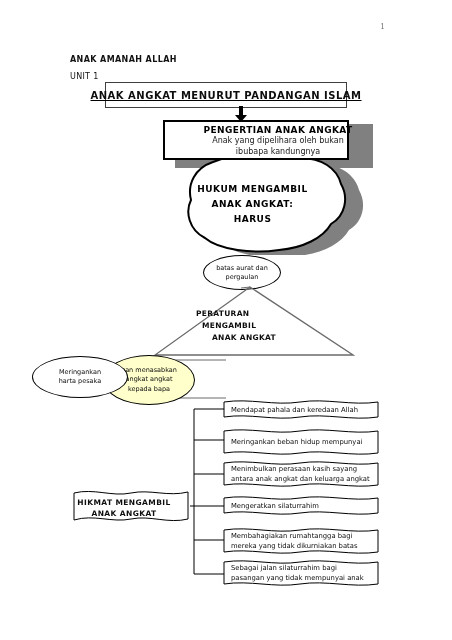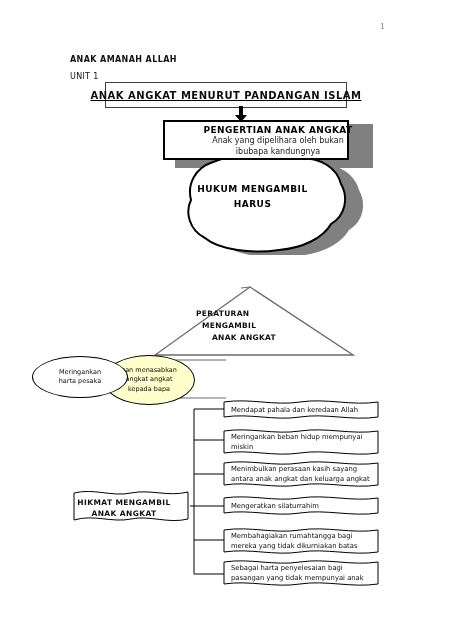--- a/index.html
+++ b/index.html
@@ -286,23 +286,28 @@
   </svg>
 
   <div class="abs pengertian-box">
     <div class="pengertian-title">PENGERTIAN ANAK ANGKAT</div>
     <div class="pengertian-line">Anak yang dipelihara oleh bukan</div>
     <div class="pengertian-line">ibubapa kandungnya</div>
   </div>
 
   <div class="abs cloud-text">
     <div>HUKUM MENGAMBIL</div>
+    <div>ANAK ANGKAT:</div>
     <div>HARUS</div>
   </div>
 
+  <div class="abs ellipse-batas">
+    <div>batas aurat dan</div>
+    <div>pergaulan</div>
+  </div>
 
   <svg class="abs tri-wrap" viewBox="0 0 205 78">
     <polygon points="100,2 203,70 5,70" fill="none" stroke="#6b6b6b" stroke-width="1.3"></polygon>
   </svg>
   <div class="abs tri-text">
     <div class="l1">PERATURAN</div>
     <div class="l2">MENGAMBIL</div>
     <div class="l3">ANAK ANGKAT</div>
   </div>
 
@@ -360,21 +365,20 @@
         <div class="benefit-text">
           <div>Mendapat pahala dan keredaan Allah</div>
         </div>
       </div>
       <div class="abs benefit" style="top: 427px; height: 30px;">
         <svg class="benefit-svg" width="156" height="30" viewBox="0 0 156 30">
           <path d="M 1,4 C 27,0 51,8 77,4 C 103,0 129,8 155,4 L 155,26 C 129,30 103,22 77,26 C 51,30 27,22 1,26 Z" fill="#ffffff" stroke="#000000" stroke-width="1"></path>
         </svg>
         <div class="benefit-text">
           <div>Meringankan beban hidup mempunyai</div>
-          <div>miskin</div>
         </div>
       </div>
       <div class="abs benefit" style="top: 459px; height: 30px;">
         <svg class="benefit-svg" width="156" height="30" viewBox="0 0 156 30">
           <path d="M 1,4 C 27,0 51,8 77,4 C 103,0 129,8 155,4 L 155,26 C 129,30 103,22 77,26 C 51,30 27,22 1,26 Z" fill="#ffffff" stroke="#000000" stroke-width="1"></path>
         </svg>
         <div class="benefit-text">
           <div>Menimbulkan perasaan kasih sayang</div>
           <div>antara anak angkat dan keluarga angkat</div>
         </div>
@@ -394,19 +398,19 @@
         <div class="benefit-text">
           <div>Membahagiakan rumahtangga bagi</div>
           <div>mereka yang tidak dikurniakan batas</div>
         </div>
       </div>
       <div class="abs benefit" style="top: 558px; height: 30px;">
         <svg class="benefit-svg" width="156" height="30" viewBox="0 0 156 30">
           <path d="M 1,4 C 27,0 51,8 77,4 C 103,0 129,8 155,4 L 155,26 C 129,30 103,22 77,26 C 51,30 27,22 1,26 Z" fill="#ffffff" stroke="#000000" stroke-width="1"></path>
         </svg>
         <div class="benefit-text">
-          <div>Sebagai harta penyelesaian bagi</div>
+          <div>Sebagai jalan silaturrahim bagi</div>
           <div>pasangan yang tidak mempunyai anak</div>
         </div>
       </div>
     </div>
 
 </div>
 
 </body></html>

